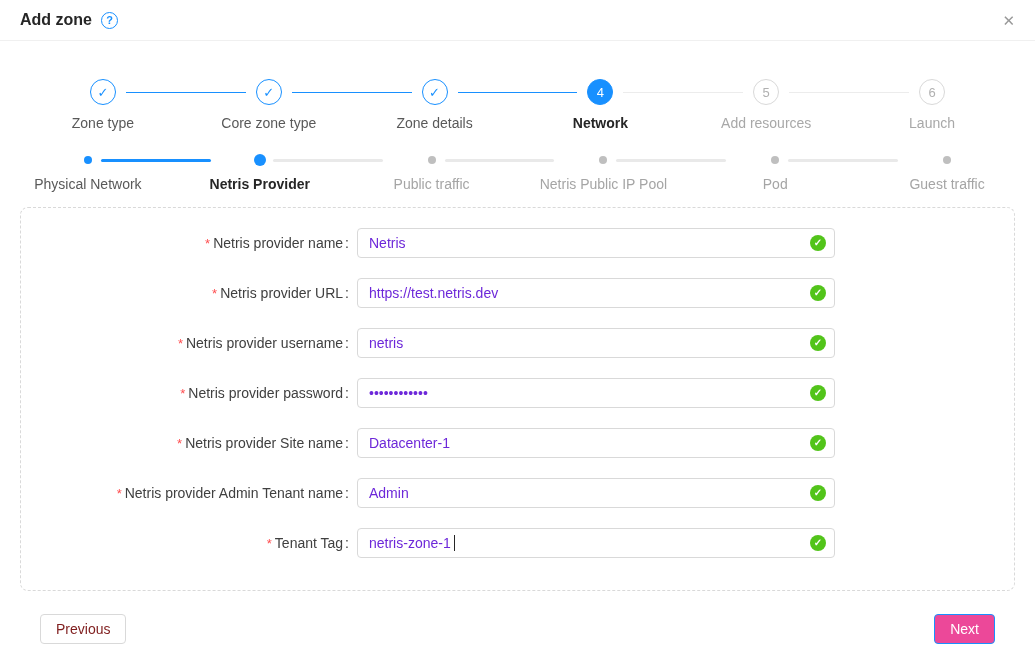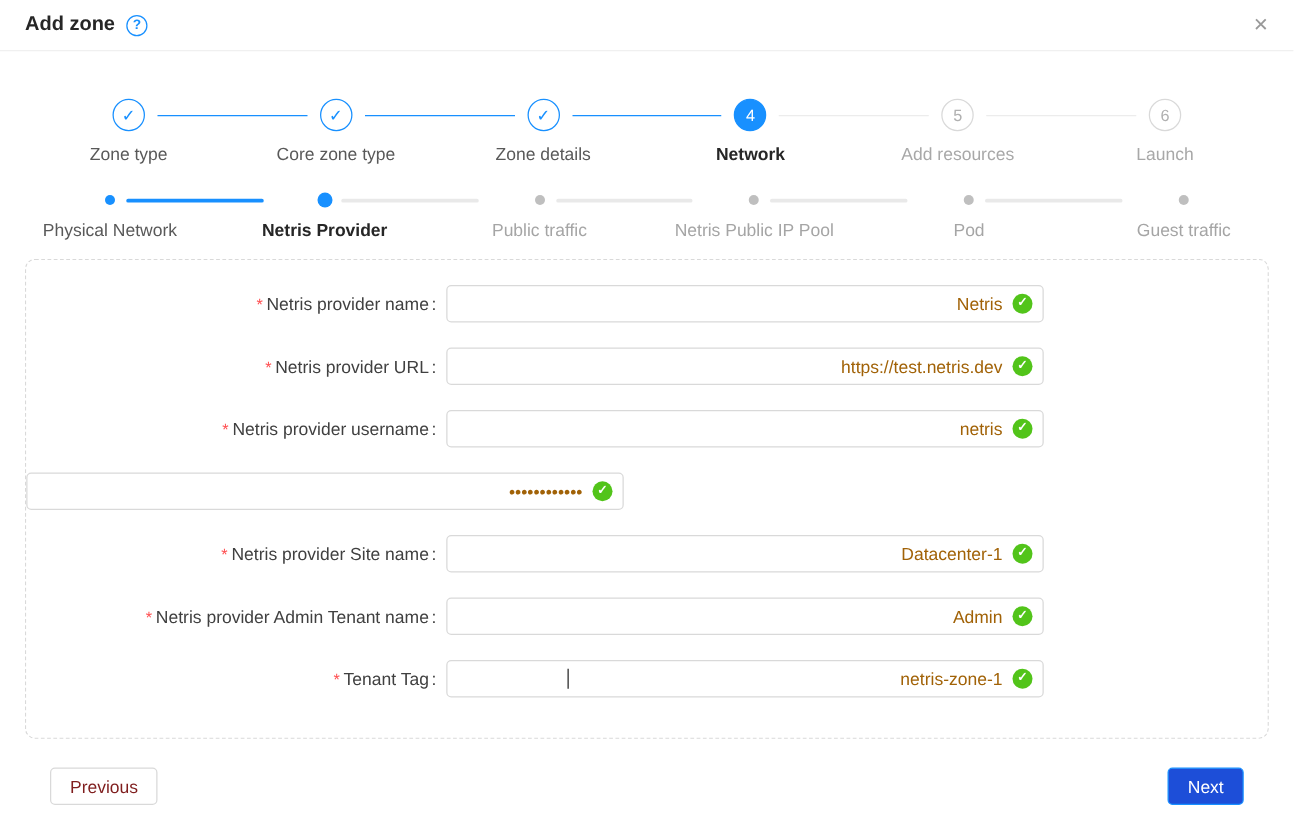--- a/index.html
+++ b/index.html
@@ -53,32 +53,32 @@
   .notice { margin-top:28px; border:1px solid #e8e8e8; border-radius:6px; padding:22px 21px; color:#595959; font-size:14px; }
 
   
   .form-box { margin-top:15px; border:1px dashed #d9d9d9; border-radius:8px; padding:20px 0 12px; }
   .form-row { display:flex; align-items:center; margin-bottom:20px; height:30px; }
   .form-label { width:336px; text-align:right; font-size:14px; color:#404040; white-space:nowrap; }
   .req { color:#ff4d4f; margin-right:3px; font-size:13px; }
   .colon { margin:0 8px 0 2px; }
   .input-wrap { position:relative; }
   .input { width:478px; height:30px; border:1px solid #d9d9d9; border-radius:4px; padding:0 32px 0 11px;
-    font-size:14px; color:#a16207; font-family:"Liberation Sans", sans-serif; outline:none; background:#fff;text-align:right; }
+    font-size:14px; color:#6d28d9; font-family:"Liberation Sans", sans-serif; outline:none; background:#fff; }
   .valid-badge { position:absolute; right:9px; top:50%; transform:translateY(-50%); width:16px; height:16px;
     border-radius:50%; background:#52c41a; color:#fff; font-size:10px; font-weight:700;
     display:flex; align-items:center; justify-content:center; line-height:1; }
   .caret { position:absolute; left:97px; top:7px; width:1px; height:16px; background:#262626; animation:blink 1s steps(1) infinite; }
   @keyframes blink { 50% { opacity:0; } }
 
   
   .footer { display:flex; justify-content:space-between; align-items:center; padding:23px 20px 0; }
   .btn { height:30px; padding:0 15px; border-radius:4px; font-size:14px; font-family:"Liberation Sans", sans-serif; cursor:pointer; }
   .btn-default { background:#fff; border:1px solid #d9d9d9; color:#7f1d1d; }
-  .btn-primary { background:#1d4ed8; border:1px solid #1890ff; color:#fff; }
+  .btn-primary { background:#ec4899; border:1px solid #1890ff; color:#fff; }
 </style>
 </head>
 <body>
 
 <div class="modal">
 
   <div class="modal-header">
     <span class="modal-title">Add zone</span>
     <span class="help-icon">?</span>
     <span class="close-btn">✕</span>
@@ -185,20 +185,21 @@
 
       <div class="form-row">
         <div class="form-label"><span class="req">*</span><span>Netris provider username</span><span class="colon">:</span></div>
         <div class="input-wrap">
           <input class="input" type="text" value="netris" style="">
           <span class="valid-badge">✓</span>
         </div>
       </div>
 
       <div class="form-row">
+        <div class="form-label"><span class="req">*</span><span>Netris provider password</span><span class="colon">:</span></div>
         <div class="input-wrap">
           <input class="input" type="text" value="••••••••••••" style="">
           <span class="valid-badge">✓</span>
         </div>
       </div>
 
       <div class="form-row">
         <div class="form-label"><span class="req">*</span><span>Netris provider Site name</span><span class="colon">:</span></div>
         <div class="input-wrap">
           <input class="input" type="text" value="Datacenter-1" style="">

